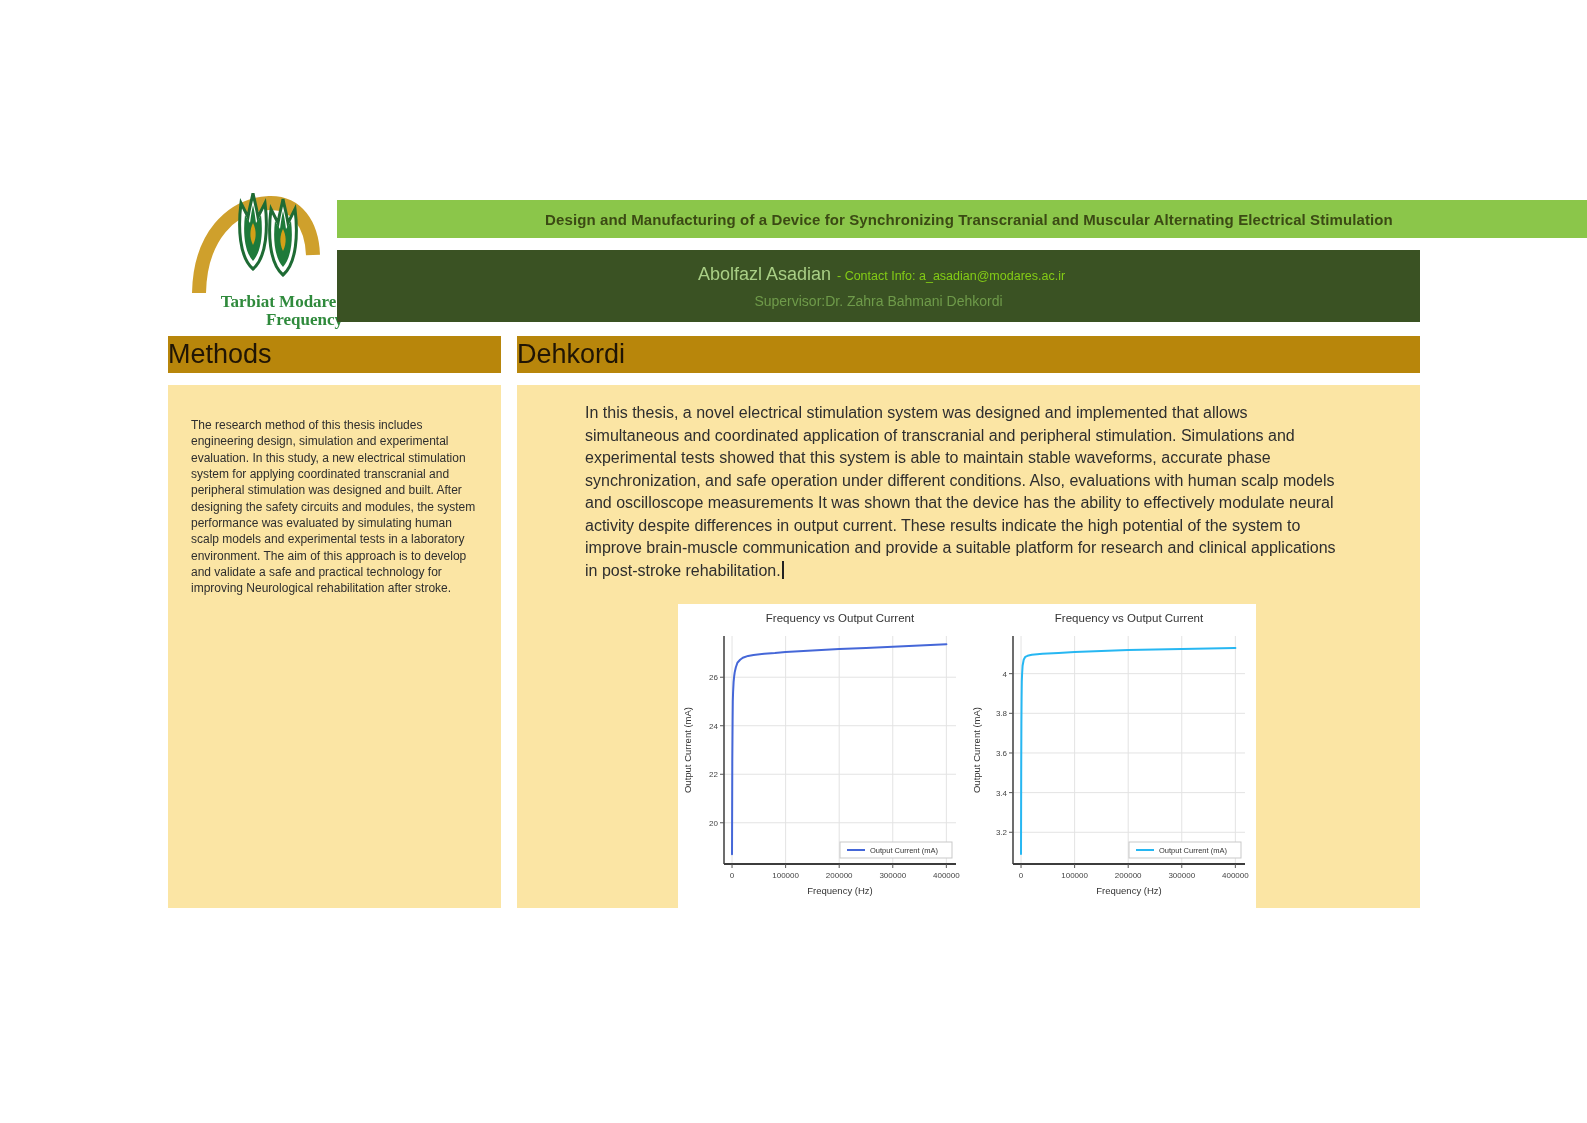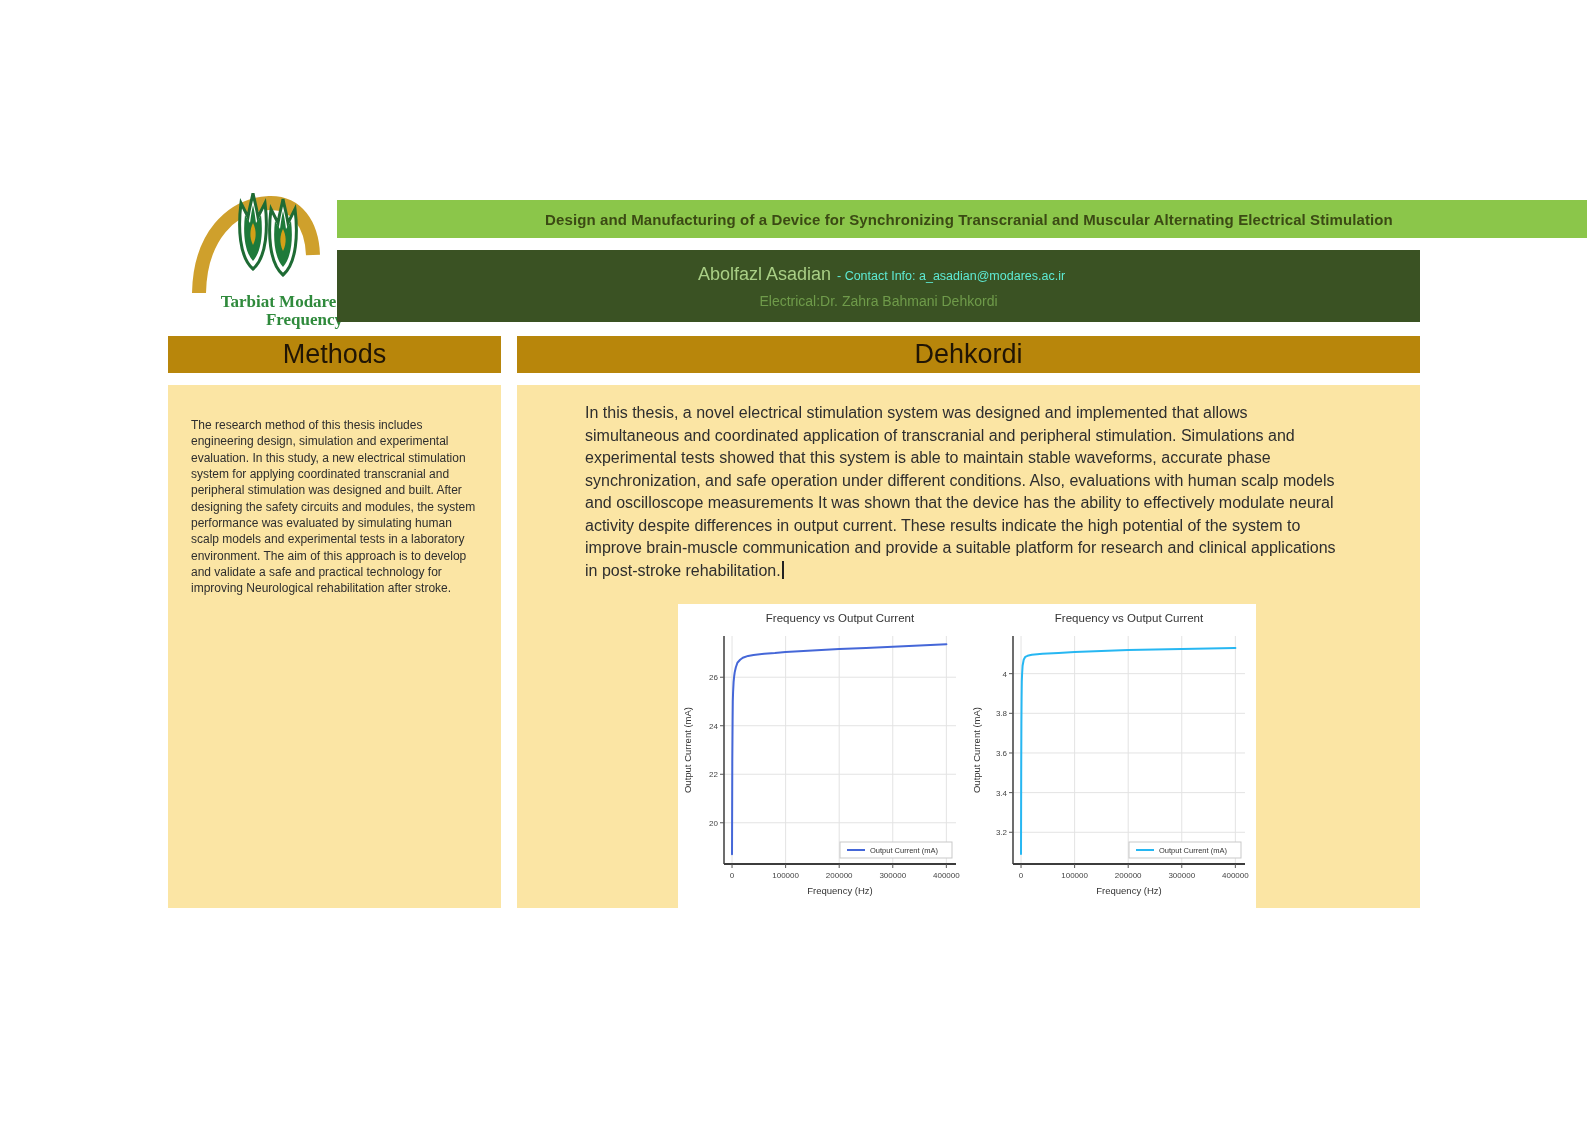--- a/index.html
+++ b/index.html
@@ -20,26 +20,26 @@
   
   .title-bar { left:337px; top:200px; width:1264px; height:38px;
     background:var(--light-green); display:flex; align-items:center; justify-content:center; }
   .title-bar span { color:#3B4A14; font-weight:bold; font-size:15px; letter-spacing:.1px; }
 
   .author-bar { left:337px; top:250px; width:1083px; height:72px;
     background:var(--dark-green); display:flex; flex-direction:column;
     align-items:center; justify-content:center; gap:8px; }
   .author-line { display:flex; align-items:baseline; gap:6px;margin-left:6px; }
   .author-name { color:#A9CF85; font-size:18px; }
-  .author-contact { color:#5eead4; font-size:12.5px; }
+  .author-contact { color:#84cc16; font-size:12.5px; }
   .supervisor { color:#6F9B4A; font-size:14px; }
 
   
   .sec-header { top:336px; height:37px; background:var(--gold);
-    display:flex; align-items:center; justify-content:center; }
+    display:flex; align-items:center; }
   .sec-header span { color:#201505; font-size:27px; }
   .methods-header { left:168px; width:333px; }
   .outcomes-header { left:517px; width:903px; }
 
   
   .panel { top:385px; height:523px; background:var(--panel-yellow); color:#2E2E2E; }
   .methods-panel { left:168px; width:333px; padding:32px 24px 0 23px;
     font-size:12px; line-height:1.36; }
   .outcomes-panel { left:517px; width:903px; padding:17px 80px 0 68px;
     font-size:16px; line-height:1.41; }
@@ -80,21 +80,21 @@
 
 <div class="abs title-bar">
   <span>Design and Manufacturing of a Device for Synchronizing Transcranial and Muscular Alternating Electrical Stimulation</span>
 </div>
 
 <div class="abs author-bar">
   <div class="author-line">
     <span class="author-name">Abolfazl Asadian</span>
     <span class="author-contact">- Contact Info: a_asadian@modares.ac.ir</span>
   </div>
-  <div class="supervisor">Electrical:Dr. Zahra Bahmani Dehkordi</div>
+  <div class="supervisor">Supervisor:Dr. Zahra Bahmani Dehkordi</div>
 </div>
 
 <div class="abs sec-header methods-header">
   <span>Methods</span>
 </div>
 <div class="abs sec-header outcomes-header">
   <span>Dehkordi</span>
 </div>
 
 <div class="abs panel methods-panel">

